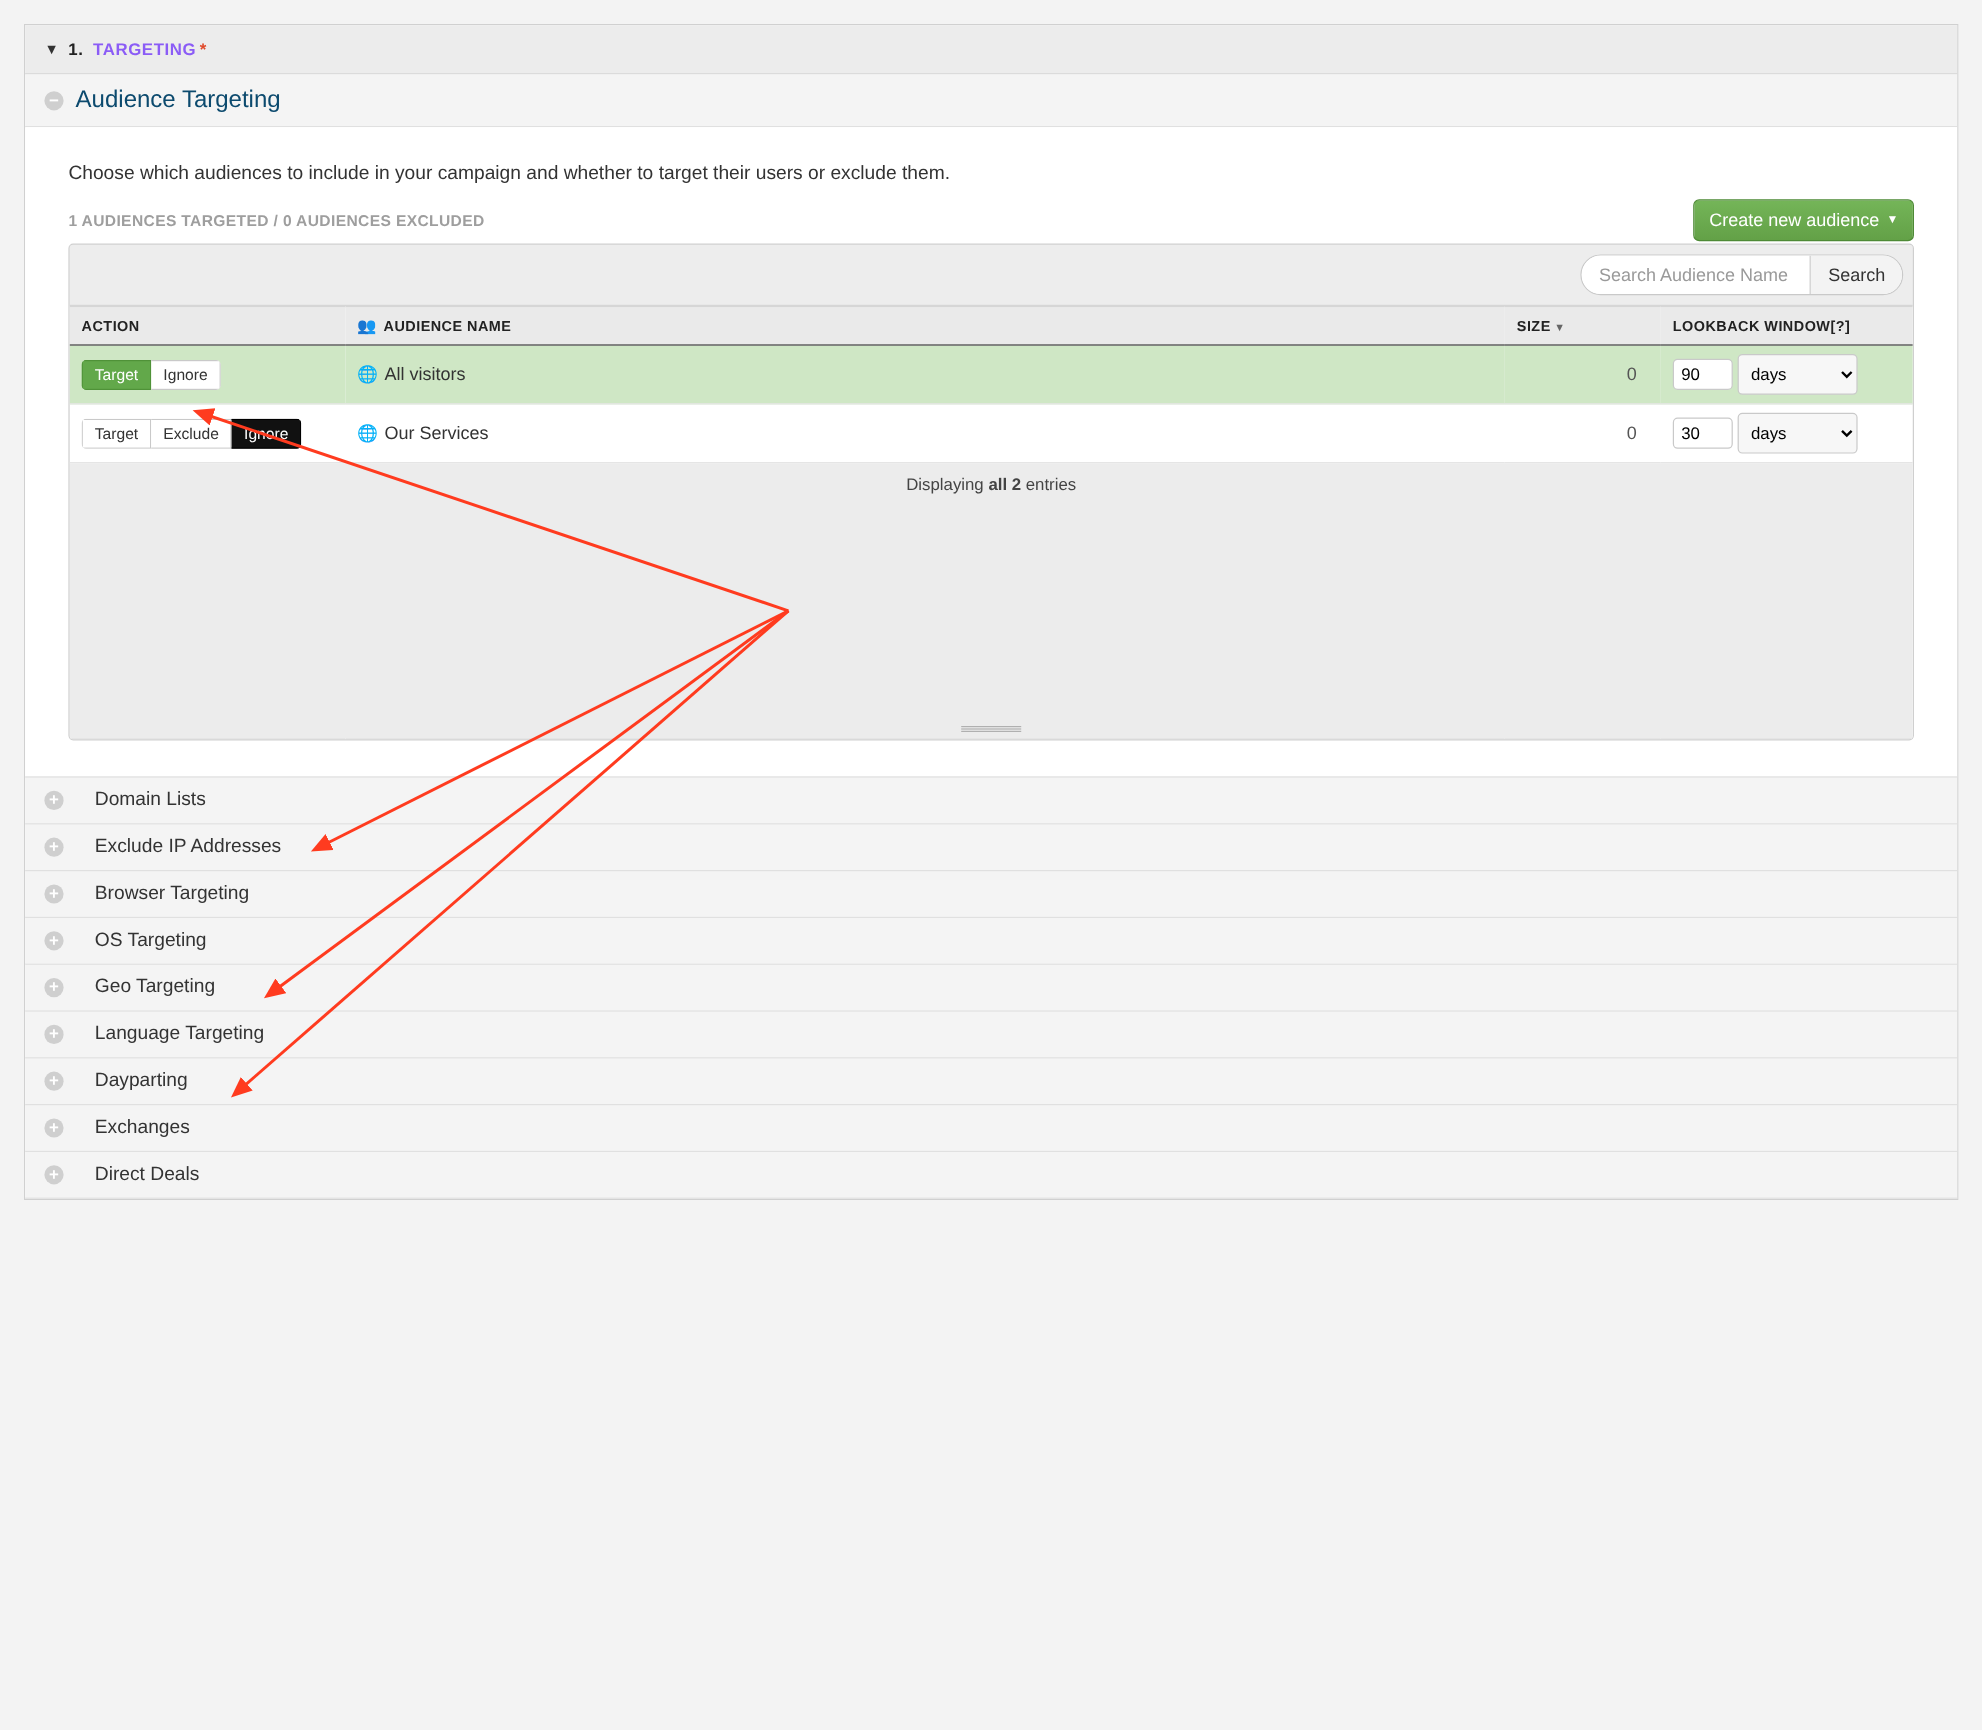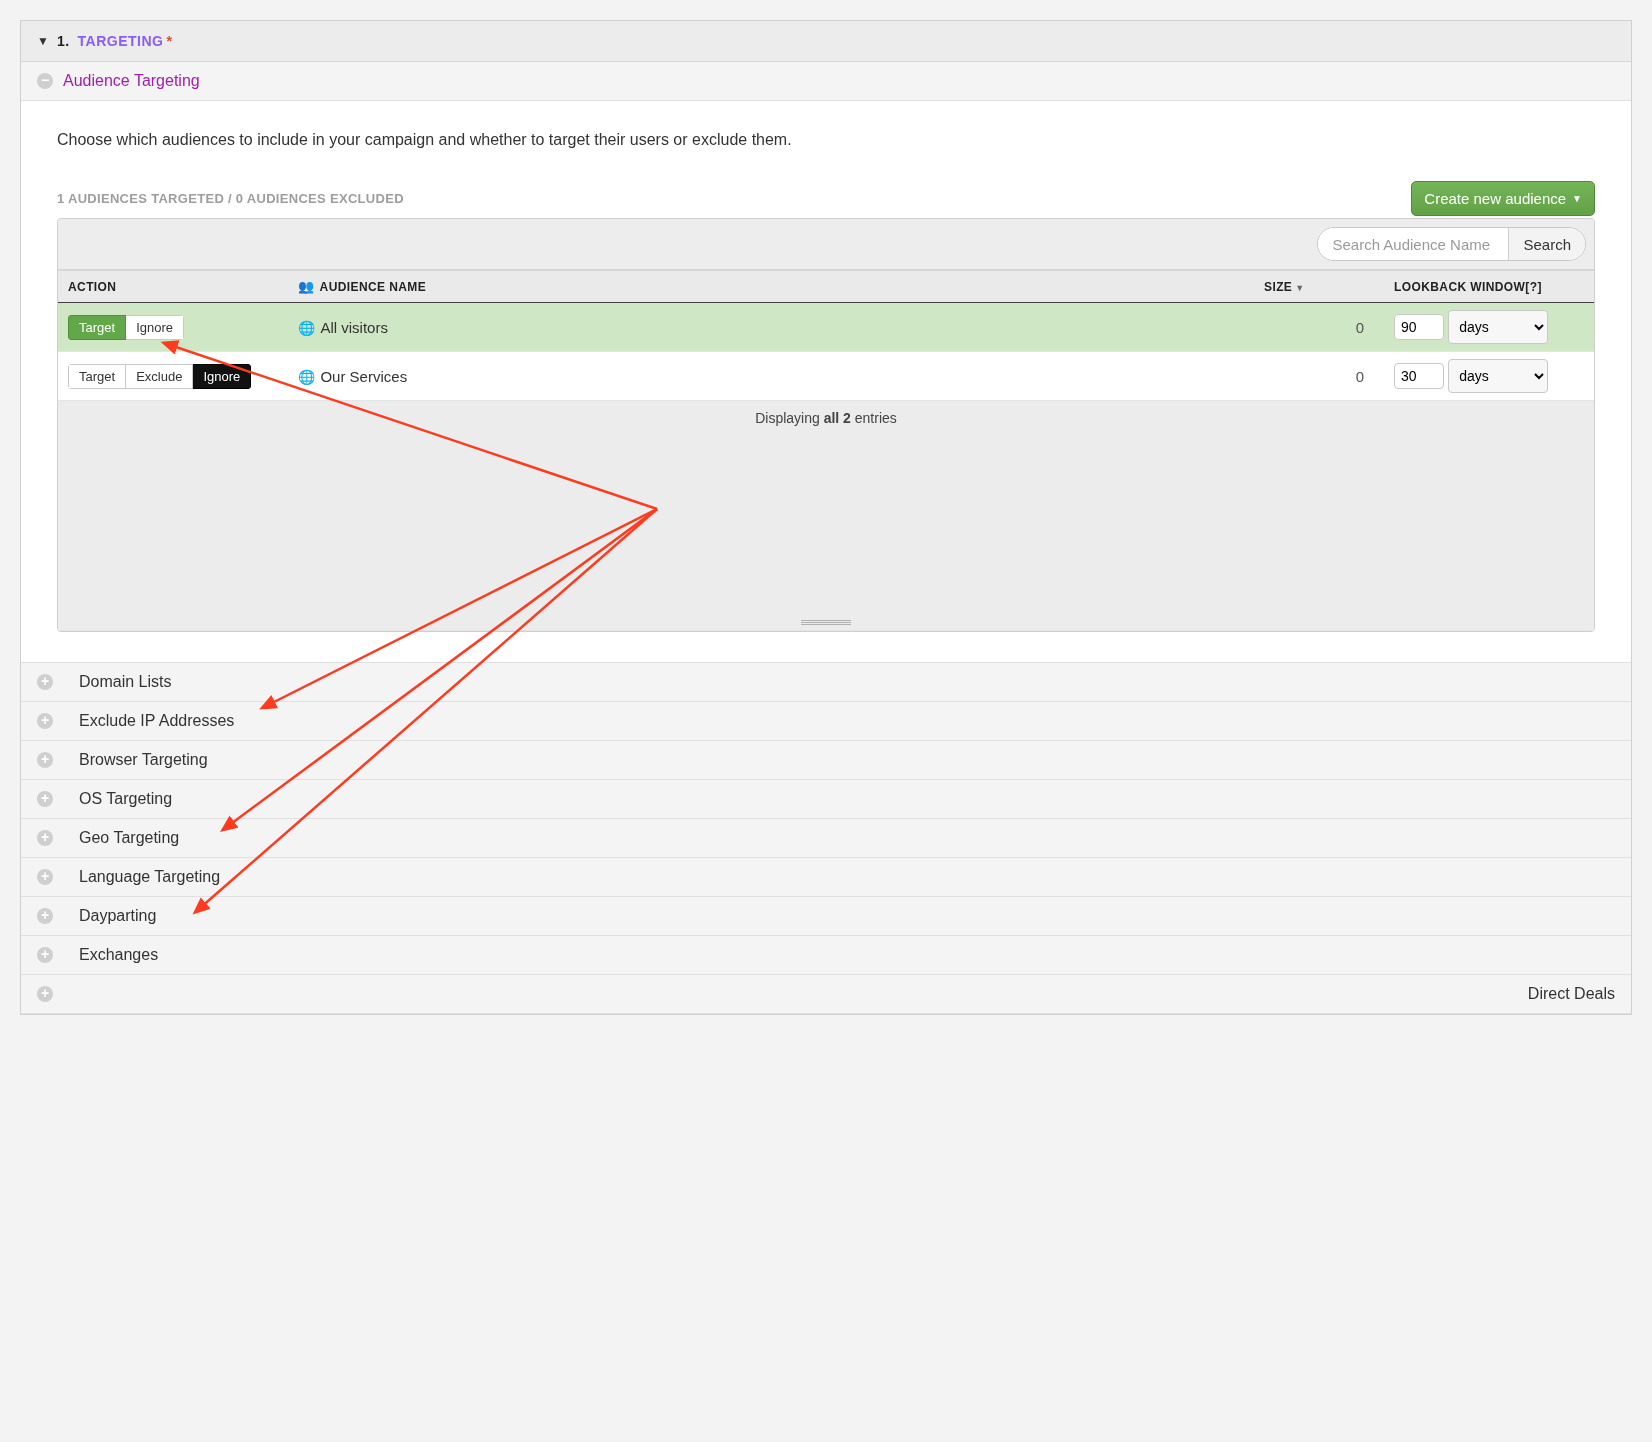--- a/index.html
+++ b/index.html
@@ -43,22 +43,22 @@
     margin-left: 3px;
     font-weight: bold;
   }
   .sub-panel-header {
     background: #f4f4f4;
     border-bottom: 1px solid #e0e0e0;
     padding: 10px 16px;
     display: flex;
     align-items: center;
     gap: 10px;
-    font-size: 16px;
-    color: #a21caf;
+    font-size: 20px;
+    color: #0c4a6e;
   }
   .collapse-icon {
     width: 16px; height: 16px;
     border-radius: 50%;
     background: #cfcfcf;
     display: inline-flex;
     align-items: center;
     justify-content: center;
     color: #fff;
     font-size: 14px;
@@ -67,21 +67,21 @@
   }
   .collapse-icon::before { content: "−"; margin-top: -2px; }
   .collapse-icon.plus::before { content: "+"; }
   .sub-panel-body {
     padding: 30px 36px 30px 36px;
     background: #fff;
   }
   .description {
     color: #333;
     font-size: 16px;
-    margin-bottom: 32px;
+    margin-bottom: 12px;
   }
   .topline {
     display: flex;
     justify-content: space-between;
     align-items: center;
     margin-bottom: 2px;
   }
   .count-label {
     color: #9e9e9e;
     font-weight: bold;
@@ -256,21 +256,20 @@
     padding: 10px 16px;
     display: flex;
     align-items: center;
     gap: 26px;
     font-size: 16px;
     color: #333;
     cursor: pointer;
   }
   .collapsed-item:last-child {
     border-bottom: 1px solid #e0e0e0;
-    justify-content: space-between;
   }
   .arrows-svg {
     position: absolute;
     top: 0; left: 0;
     pointer-events: none;
   }
   .content-wrapper {
     position: relative;
   }
 </style>

